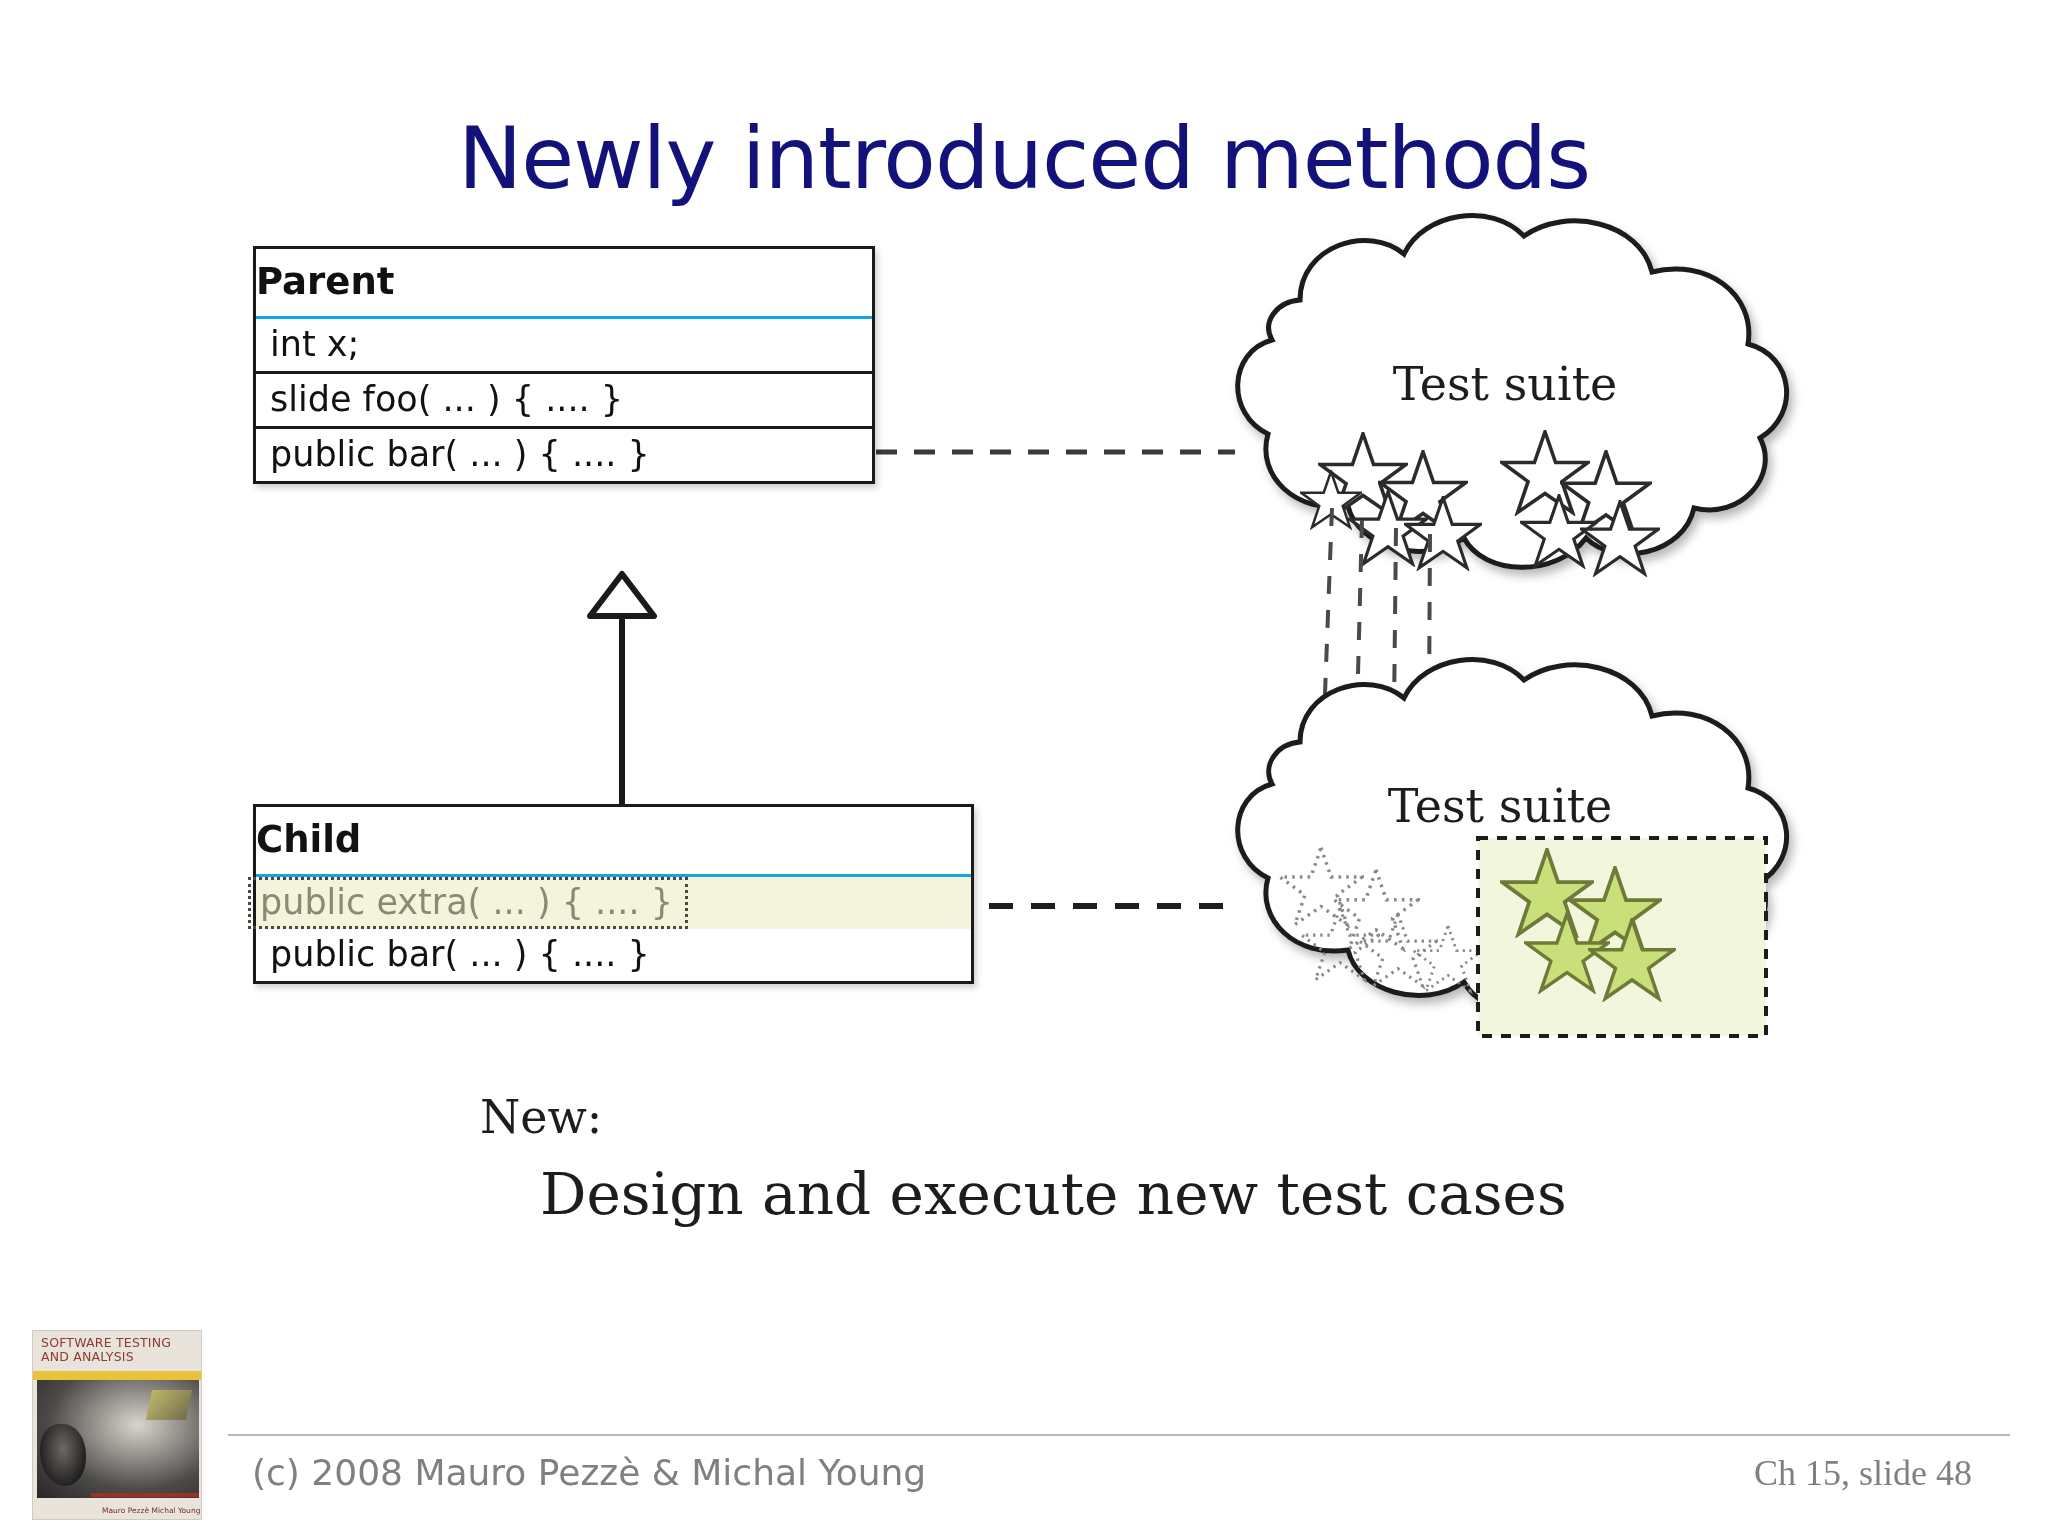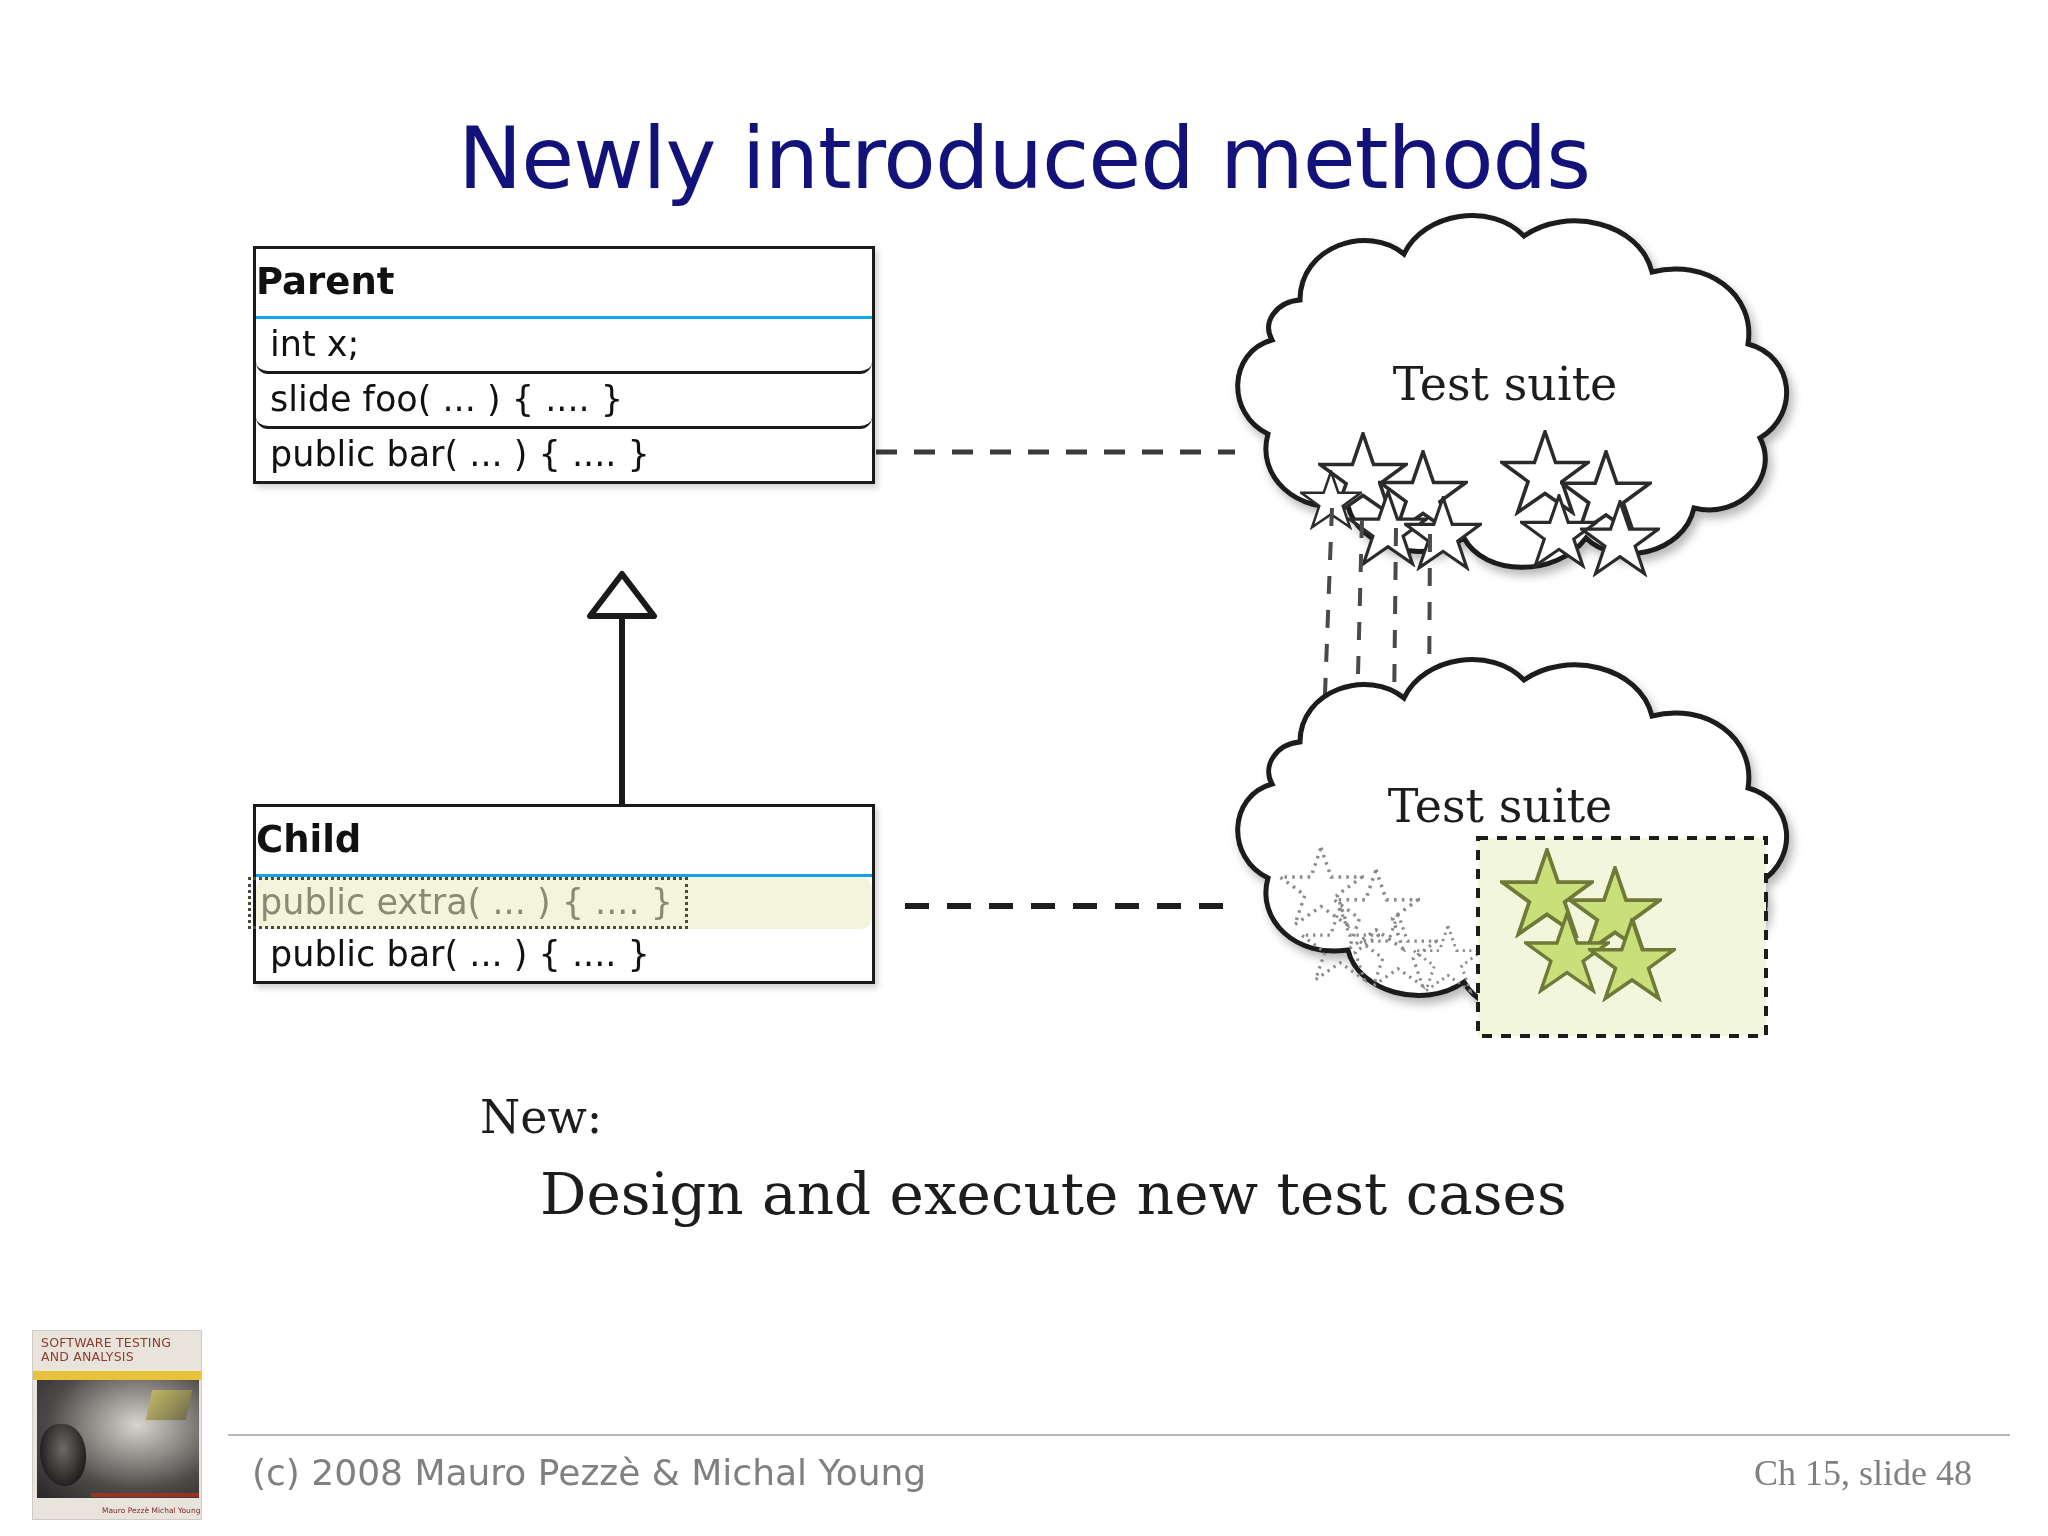--- a/index.html
+++ b/index.html
@@ -60,21 +60,20 @@
   }
   .uml-row {
     font-family: "DejaVu Sans", sans-serif;
     font-size: 35px;
     color: #111111;
     padding: 7px 0 8px 14px;
     border-bottom: 3px solid #1a1a1a;
     box-sizing: border-box;
     white-space: nowrap;
     line-height: 1.06;
-    border-radius: 12px;
   }
   .uml-row.last { border-bottom: none; }
 
   
   .uml-row.highlight {
     position: relative;
     background: #f4f4dc;
     color: #8a8a72;
     border-bottom: none;
     padding-left: 4px;
@@ -84,21 +83,21 @@
     left: -8px;
     top: 0px;
     width: 440px;
     height: 100%;
     border: 3px dotted #4a4a38;
     box-sizing: border-box;
     pointer-events: none;
   }
 
   #parent-box { left: 253px; top: 246px; width: 622px; }
-  #child-box  { left: 253px; top: 804px; width: 622px; }
+  #child-box  { left: 253px; top: 804px; width: 721px; }
 
   
   #footer-rule {
     position: absolute;
     left: 228px;
     top: 1434px;
     width: 1782px;
     height: 2px;
     background: #b8b8b8;
   }

